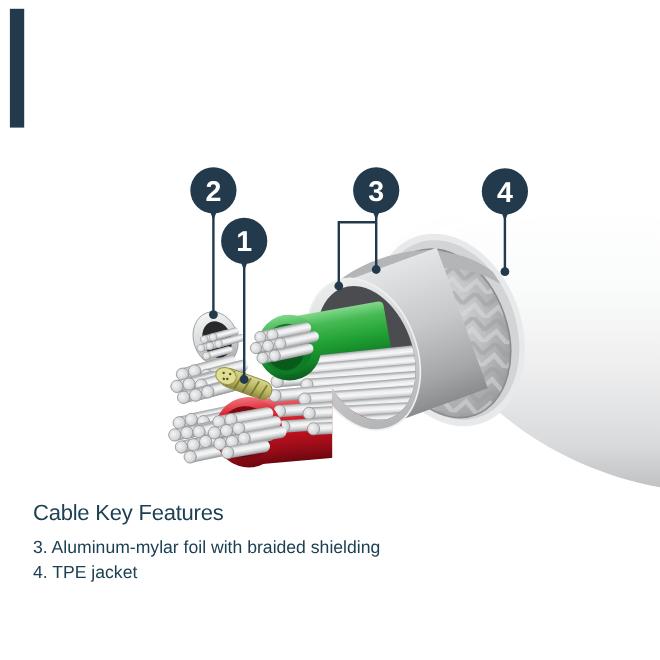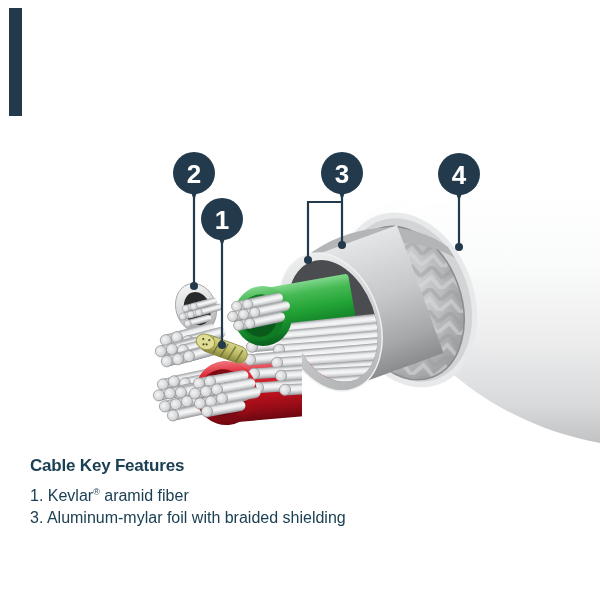--- a/index.html
+++ b/index.html
@@ -1,21 +1,21 @@
 <!DOCTYPE html>
 <html><head>
 <meta charset="utf-8">
 <style>
   html,body{margin:0;padding:0;background:#fff;}
   #stage{position:relative;width:600px;height:600px;background:#ffffff;overflow:hidden;
          font-family:"Liberation Sans",sans-serif;}
   #brand-bar{position:absolute;left:9px;top:8px;width:13px;height:108px;}
   #cable-svg{position:absolute;left:0;top:0;}
   #legend{position:absolute;left:30px;top:456px;color:#1c4053;}
-  #legend .title{font-size:17px;font-weight:bold;letter-spacing:-0.2px;}
+  #legend .title{font-size:20px;font-weight:normal;letter-spacing:-0.2px;}
   #legend .items{margin-top:9px;font-size:16px;line-height:21.6px;}
   #legend sup{font-size:9px;vertical-align:super;line-height:0;}
   .num{font-family:"Liberation Sans",sans-serif;font-weight:bold;font-size:26px;fill:#ffffff;}
 </style>
 </head>
 <body>
 
 <div id="stage">
 
   <div id="brand-bar" style="background: rgb(34, 58, 76);"></div>
@@ -268,17 +268,17 @@
         <circle cx="459" cy="174" r="21"></circle>
           <path d="M455,191 L463,191 L459,201 Z"></path>
         <text class="num" x="459" y="183.5" text-anchor="middle">4</text>
       </g>
     </g>
   </svg>
 
   <div id="legend" style="color: rgb(28, 64, 83);">
     <div class="title">Cable Key Features</div>
     <div class="items">
-      <div><span>1. Kevlar</span><sup>®</sup><span> aramid fiber</span></div>
       <div>3. Aluminum-mylar foil with braided shielding</div>
+      <div>4. TPE jacket</div>
     </div>
   </div>
 </div>
 
 </body></html>

